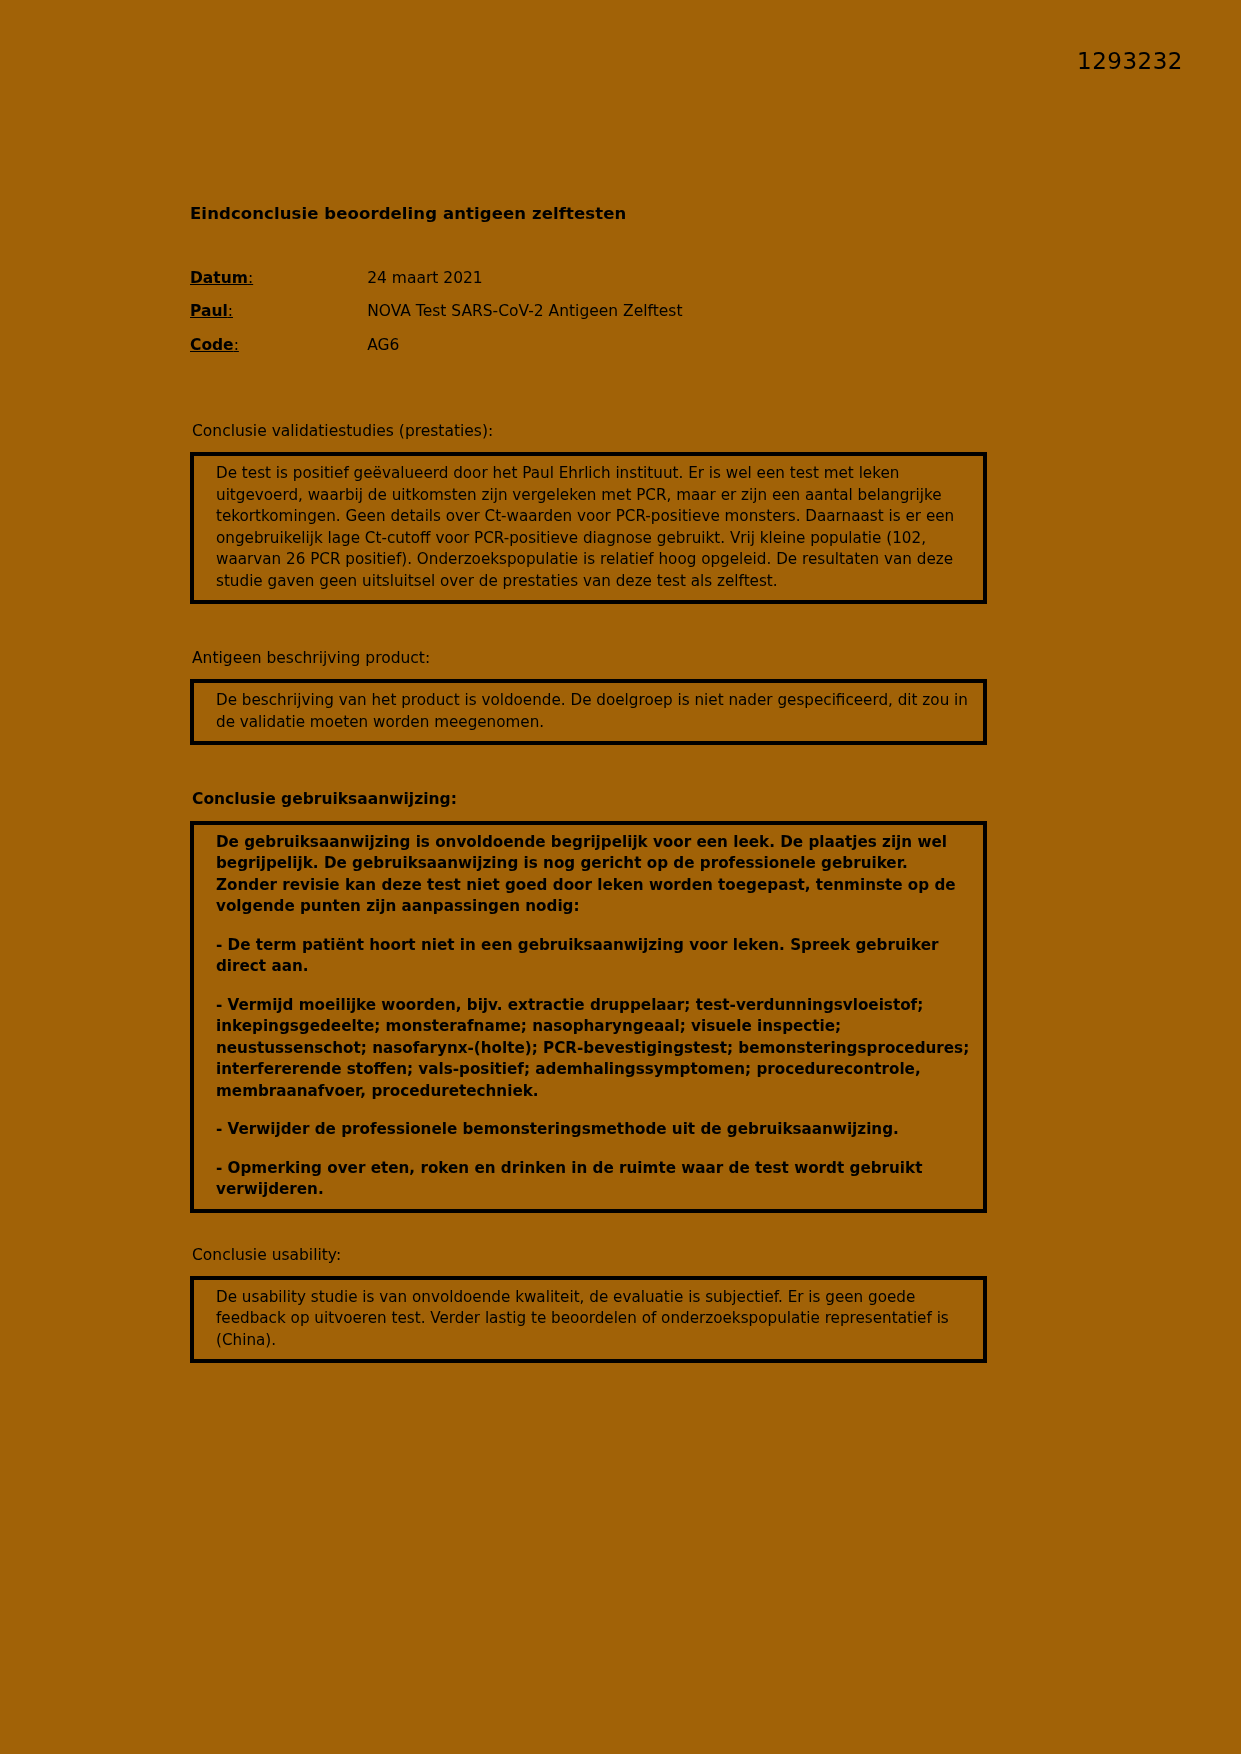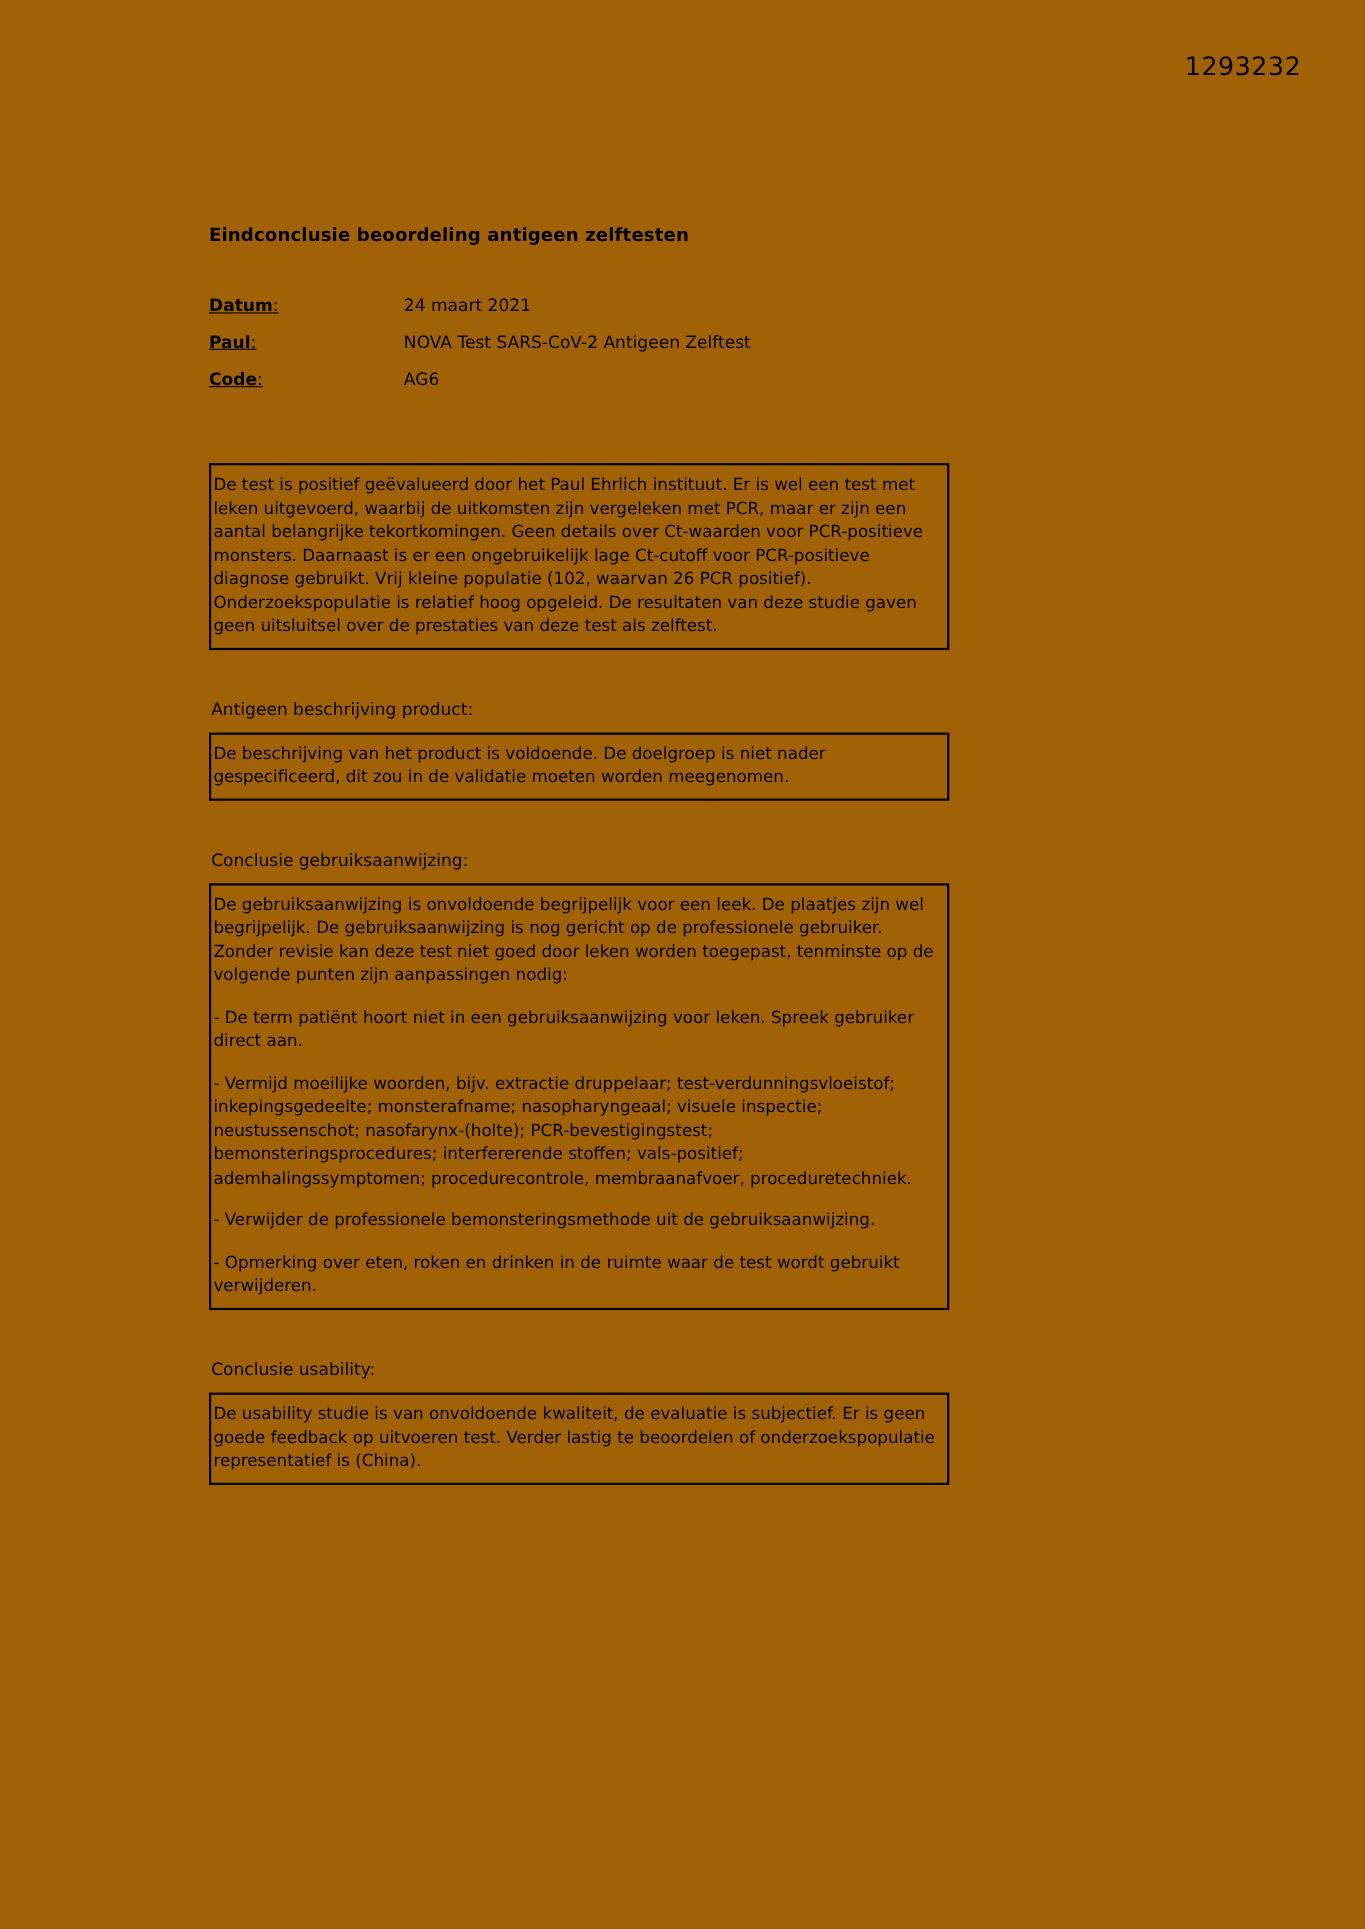--- a/index.html
+++ b/index.html
@@ -63,41 +63,41 @@
   }
   .section {
     margin-bottom: 40px;
   }
   .section-label {
     font-size: 15.5px;
     margin: 0 0 11px 2px;
     line-height: 1.3;
   }
   .box {
-    border: 2px solid #000000;
-    padding: 7px 10px 8px 2px;
+    border: 4px solid #000000;
+    padding: 7px 10px 8px 22px;
     box-sizing: border-box;
-    width: 673px;
+    width: 797px;
   }
   .box p {
     margin: 0;
     font-size: 15.2px;
     line-height: 1.415;
     text-align: left;
     hyphens: none;
   }
   .box p + p {
     margin-top: 0;
   }
   .box p.spaced {
     margin-top: 17px;
   }
   .sec-validatie { margin-bottom: 44px; }
   .sec-product   { margin-bottom: 44px; }
-  .sec-gebruik   { margin-bottom: 44px; }
+  .sec-gebruik   { margin-bottom: 32px; font-weight: bold; }
   .sec-usability { margin-bottom: 0; }
 </style>
 </head>
 <body>
 
 <div class="page">
 
   <div class="page-number">1293232</div>
 
   <div class="content">
@@ -115,20 +115,21 @@
           <td class="meta-value">NOVA Test SARS-CoV-2 Antigeen Zelftest</td>
         </tr>
         <tr class="meta-row">
           <td class="meta-label"><span>Code</span><span class="colon">:</span></td>
           <td class="meta-value">AG6</td>
         </tr>
       </tbody>
     </table>
 
     <div class="section sec-validatie">
+      <div class="section-label">Conclusie validatiestudies (prestaties):</div>
       <div class="box">
         <p>De test is positief geëvalueerd door het Paul Ehrlich instituut. Er is wel een test met leken uitgevoerd, waarbij de uitkomsten zijn vergeleken met PCR, maar er zijn een aantal belangrijke tekortkomingen. Geen details over Ct-waarden voor PCR-positieve monsters. Daarnaast is er een ongebruikelijk lage Ct-cutoff voor PCR-positieve diagnose gebruikt. Vrij kleine populatie (102, waarvan 26 PCR positief). Onderzoekspopulatie is relatief hoog opgeleid. De resultaten van deze studie gaven geen uitsluitsel over de prestaties van deze test als zelftest.</p>
       </div>
     </div>
 
     <div class="section sec-product">
       <div class="section-label">Antigeen beschrijving product:</div>
       <div class="box">
         <p>De beschrijving van het product is voldoende. De doelgroep is niet nader gespecificeerd, dit zou in de validatie moeten worden meegenomen.</p>
       </div>

